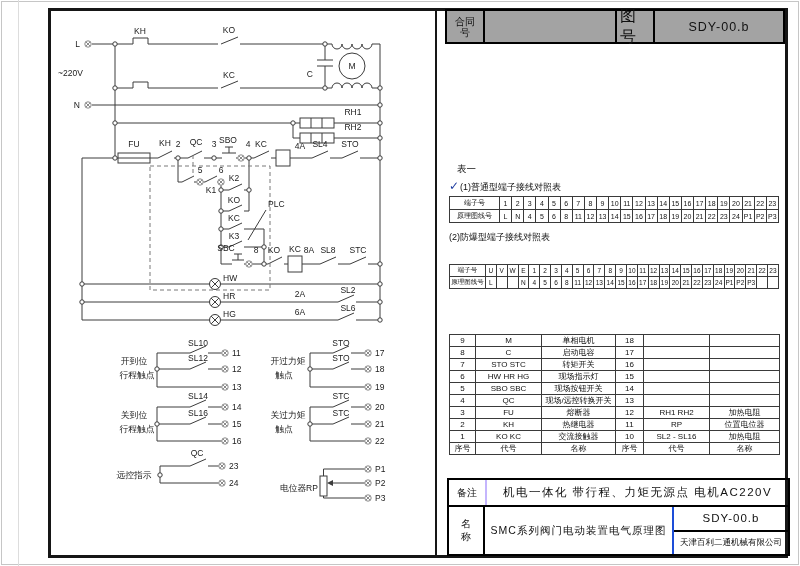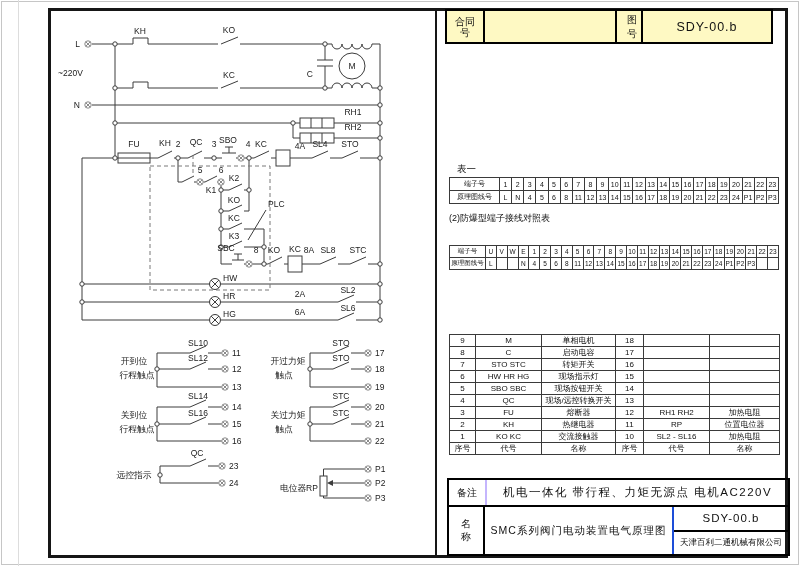--- a/index.html
+++ b/index.html
@@ -12,25 +12,25 @@
   svg text{font-size:8.5px;fill:#1b1b1b;font-family:"Liberation Sans","DejaVu Sans",sans-serif}
   svg text.tm{text-anchor:middle}
   svg text.te{text-anchor:end}
   svg text.cn{font-size:8.8px}
   .wire{stroke:#3c3c3c;stroke-width:1;fill:none}
   .dash{stroke:#787878;stroke-width:1;fill:none;stroke-dasharray:4 3}
   .fillc{fill:#3c3c3c;stroke:none}
 
   .rpanel{position:absolute;left:435px;top:8px;width:353px;height:550px;border-left:2px solid #161616;box-sizing:border-box}
   .tband{position:absolute;left:10px;top:1px;display:flex;height:35px}
-  .tband .cell{border:2px solid #000;box-sizing:border-box;display:flex;align-items:center;justify-content:center;margin-left:-2px;background:#fef9c3}
+  .tband .cell{border:2px solid #000;box-sizing:border-box;display:flex;align-items:center;justify-content:center;margin-left:-2px;background:#a3a3a3}
   .c-lab{width:40px;font-size:10px;line-height:1.1;text-align:center}
   .c-lab .wrap{display:block;width:24px}
   .c-val{width:134px}
-  .c-lab2{width:28px;font-size:10px;letter-spacing:3px;padding-left:10px}
+  .c-lab2{width:40px;font-size:16px;letter-spacing:3px;padding-left:3px}
   .c-val2{width:132px;font-size:12.5px;letter-spacing:1px}
 
   .notes{position:absolute;left:24px;top:58px;font-size:9.5px;line-height:14.5px}
   .notes .nt{margin-left:34px;margin-bottom:1px}
 
   .t1block{position:absolute;left:12px;top:155px;width:334px}
   .t1title{font-size:9.5px;margin-left:8px}
   .t1sub{margin:3px 0 2px 0;font-size:9px}
   .check{color:#1f3da0;font-weight:bold;font-size:12px;margin-right:1px}
   table.term{border-collapse:collapse;table-layout:fixed;width:330px;margin-top:1px}
@@ -303,20 +303,23 @@
           <span class="wrap">合同号</span>
         </div>
       <div class="cell c-val"></div>
       <div class="cell c-lab2">图号</div>
       <div class="cell c-val2">SDY-00.b</div>
     </div>
 
 
     <div class="t1block">
       <div class="t1title">表一</div>
+      <div class="t1sub">
+        <span class="check">✓</span><span>(1)普通型端子接线对照表</span>
+      </div>
       <table class="term">
         <colgroup>
             <col style="width:50px">
           </colgroup>
         <tbody>
             <tr>
               <td class="rl">端子号</td>
               <td>1</td>
               <td>2</td>
               <td>3</td>

